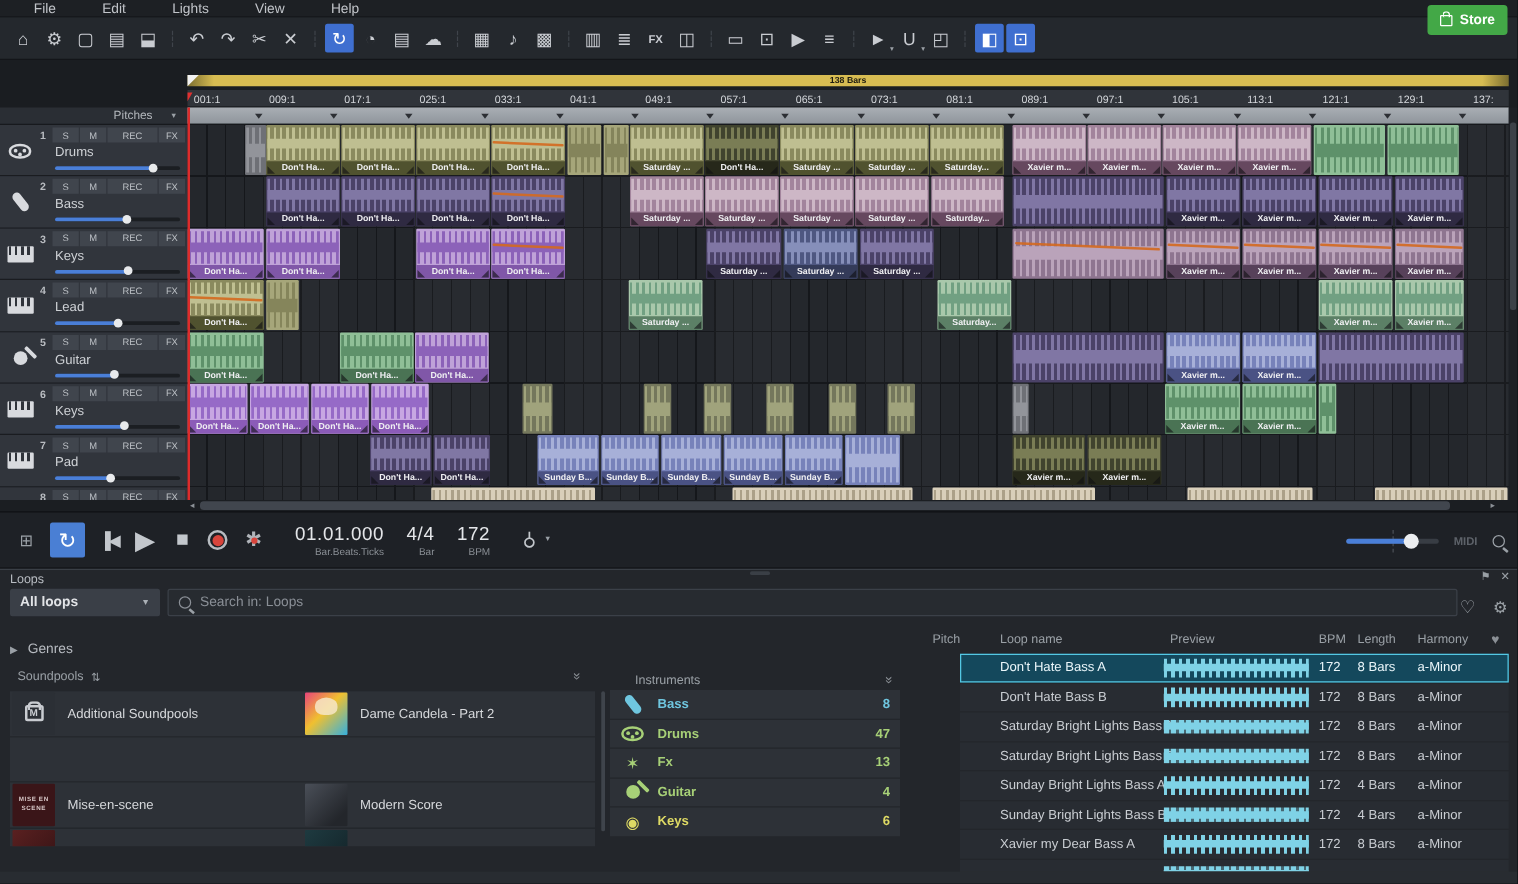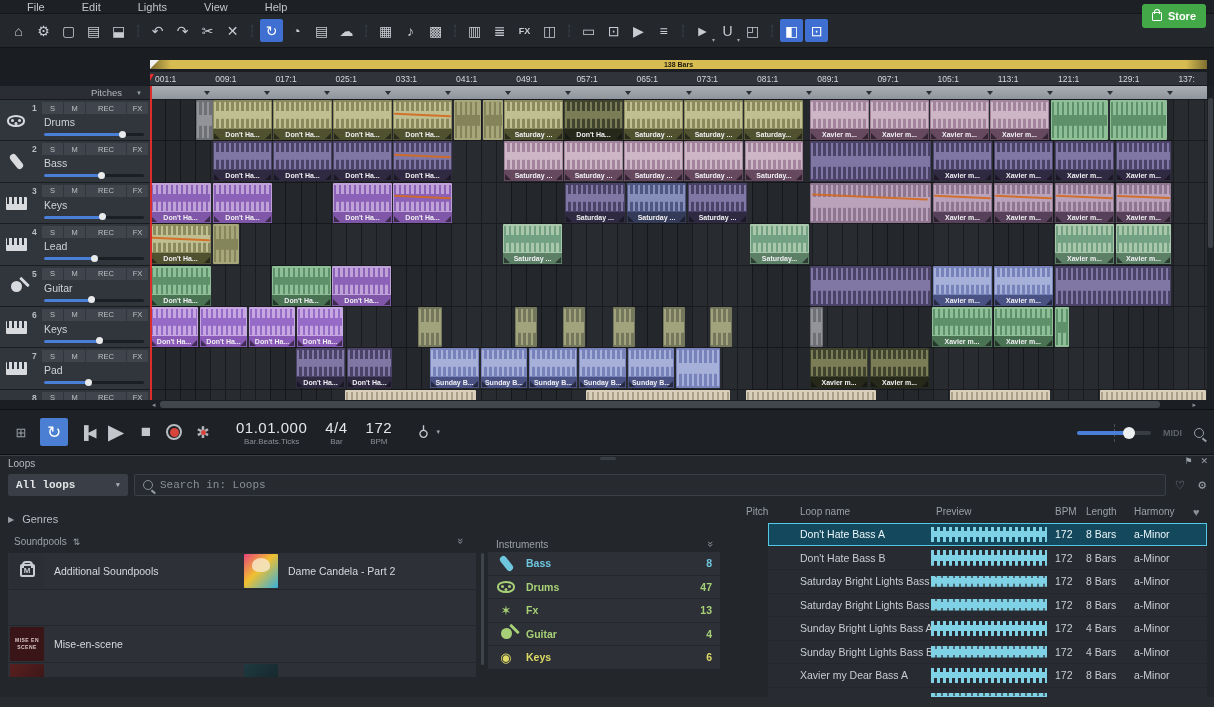--- a/index.html
+++ b/index.html
@@ -130,21 +130,21 @@
   #tr-skip { width:26px; font-size:13px; letter-spacing:-2px;}
   #tr-play { width:32px; font-size:21px; }
   #tr-stop { width:28px; font-size:17px; }
   #tr-rec { width:28px; }
   #tr-rec .ring { width:16px; height:16px; border-radius:50%; border:2px solid #b8bcc1;
     display:flex; align-items:center; justify-content:center;}
   #tr-rec .dot { width:9px; height:9px; border-radius:50%; background:#d8453c; }
   #tr-metro { width:30px; font-size:16px; position:relative; color:#b0b4b9;}
   #tr-metro .red-dot { position:absolute; left:50%; top:50%; width:5px; height:5px; margin:-2.5px;
     border-radius:50%; background:#d8453c; }
-  .tr-val { margin-left:18px; text-align:center; }
+  .tr-val { margin-left:18px; text-align:right; }
   .tr-val .big { font-size:15px; color:#e4e6e9; letter-spacing:.5px; }
   .tr-val .small { font-size:8px; color:#8b9096; margin-top:1px;}
   #tr-mic { margin-left:26px; font-size:15px; transform:rotate(180deg); color:#c3c7cc;}
   #tr-mic-drop { font-size:6px; color:#9aa0a6; margin-left:6px; }
   #tr-right { position:absolute; right:10px; top:0; height:46px; display:flex; align-items:center; gap:12px;}
   #master-slider { position:relative; width:74px; height:4px; background:#383d44; border-radius:2px;}
   #master-slider .fill { position:absolute; left:0; top:0; height:4px; width:65%; background:#4a7fd8; border-radius:2px;}
   #master-slider .knob { position:absolute; left:62%; top:-4px; width:12px; height:12px;
     border-radius:50%; background:#eceef0; }
   #master-slider .tick-c { position:absolute; left:50%; top:-7px; height:18px; width:1px;
@@ -154,21 +154,21 @@
   .mag::after { content:""; position:absolute; right:-4px; bottom:-3px; width:5px; height:1.5px;
     background:#9aa0a6; transform:rotate(40deg); }
 
   
   #loops-panel { position:absolute; left:0; top:455px; width:1214px; height:242px;
     background:#23262b; border-top:1px solid #3a3f46; }
   #lp-title { position:relative; height:15px; display:flex; align-items:center; padding:0 8px;
     font-size:10px; color:#b8bcc2; }
   #lp-grip { position:absolute; left:600px; top:1px; width:16px; height:3px; background:#3a3f46; border-radius:2px;}
   #lp-title-icons { position:absolute; right:6px; top:0; display:flex; gap:8px; font-size:9px; color:#9aa0a6;}
-  #lp-controls { position:relative; height:28px; display:flex; align-items:center; padding-left:8px;font-family:Liberation Mono, monospace; }
+  #lp-controls { position:relative; height:28px; display:flex; align-items:flex-start; padding-left:8px; }
   #all-loops { width:120px; height:22px; background:#3a3f47; border-radius:2px;
     display:flex; align-items:center; justify-content:space-between; padding:0 8px;
     font-size:11px; font-weight:bold; color:#e2e4e7; cursor:pointer;}
   #all-loops .drop { font-size:7px; color:#aab0b6;}
   #search-box { margin-left:6px; width:1032px; height:22px; background:#272b30;
     border:1px solid #3b4048; border-radius:2px; display:flex; align-items:center; gap:7px;
     padding:0 8px; color:#8a8f96; font-size:11px;}
   #lp-ctrl-icons { position:absolute; right:8px; top:0; height:28px; display:flex; align-items:center; gap:14px;
     font-size:14px; color:#9aa0a6;}
 
@@ -203,21 +203,21 @@
   .art-mise { background:#3a1518; font-size:5px; color:#d8c8c8; text-align:center; line-height:1.4;
     font-weight:bold; letter-spacing:.5px;}
   .art-modern { background:linear-gradient(135deg,#4a4f58,#23262b 80%); }
   .art-red { background:linear-gradient(135deg,#5a2020,#321214); }
   .art-teal { background:linear-gradient(135deg,#1e3a40,#122126); }
   #sp-partial { position:absolute; left:8px; top:164px; width:468px; height:14px; overflow:hidden;}
   #sp-partial .sp-row { height:36.5px; }
 
   #instruments { position:absolute; left:488px; top:37px; width:232px; }
   #inst-header { display:flex; justify-content:space-between; align-items:center;
-    font-size:10px; color:#9aa0a6; padding:0 6px 0 8px; height:16px;}
+    font-size:10px; color:#9aa0a6; padding:0 6px 0 8px; height:16px;margin-left:12px;}
   .inst-row { position:relative; height:22.5px; background:#2d3137; margin-bottom:1px;
     display:flex; align-items:center; gap:11px; padding-left:9px; cursor:pointer;}
   .inst-name { font-size:10.5px; font-weight:bold; }
   .inst-count { position:absolute; right:8px; font-size:10.5px; font-weight:bold; }
   .inst-icon { width:18px; display:flex; justify-content:center; align-items:center;}
   #inst-scroll { position:absolute; left:481px; top:54px; width:3px; height:112px; background:#3f444b; border-radius:2px;}
 
   
   #loop-table { position:absolute; left:740px; top:0; width:467px; height:199px; }
   .lt-header { position:absolute; top:7px; font-size:10px; color:#9aa0a6; }
@@ -911,20 +911,24 @@
               <span class="sp-label">Dame Candela - Part 2</span>
             </div>
           </div>
           <div class="sp-row">
           </div>
           <div class="sp-row">
             <div class="sp-cell">
               <div class="sp-thumb art-mise">MISE EN SCENE</div>
               <span class="sp-label">Mise-en-scene</span>
             </div>
+            <div class="sp-cell">
+              <div class="sp-thumb art-modern"></div>
+              <span class="sp-label">Modern Score</span>
+            </div>
           </div>
         </div>
       <div id="sp-partial">
           <div class="sp-row">
             <div class="sp-cell">
               <div class="sp-thumb art-red"></div>
             </div>
             <div class="sp-cell">
               <div class="sp-thumb art-teal"></div>
             </div>

